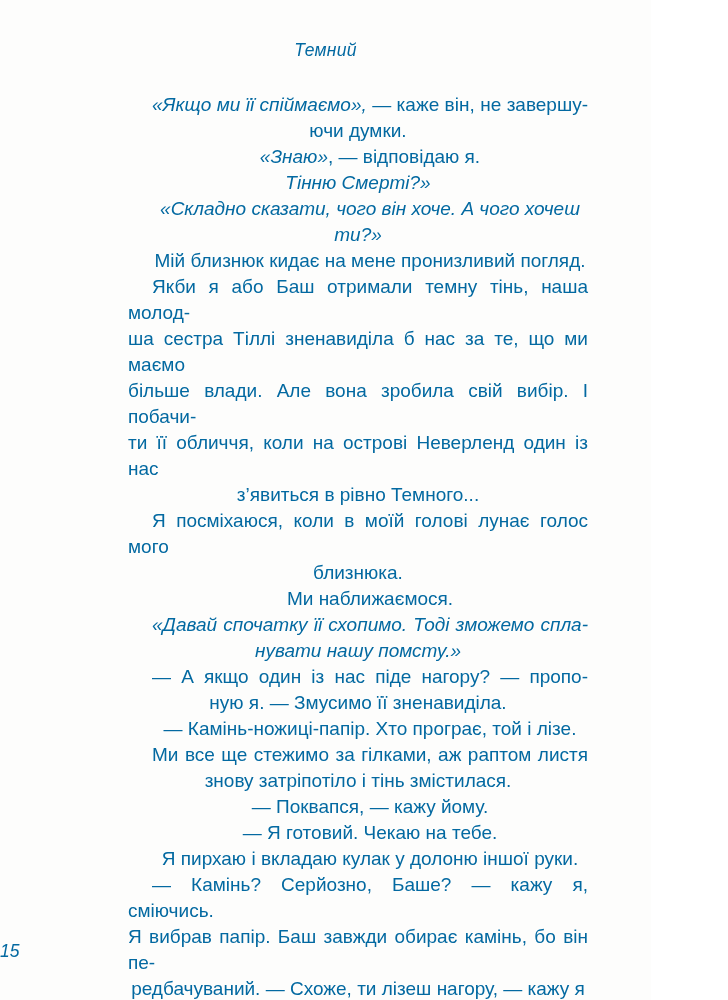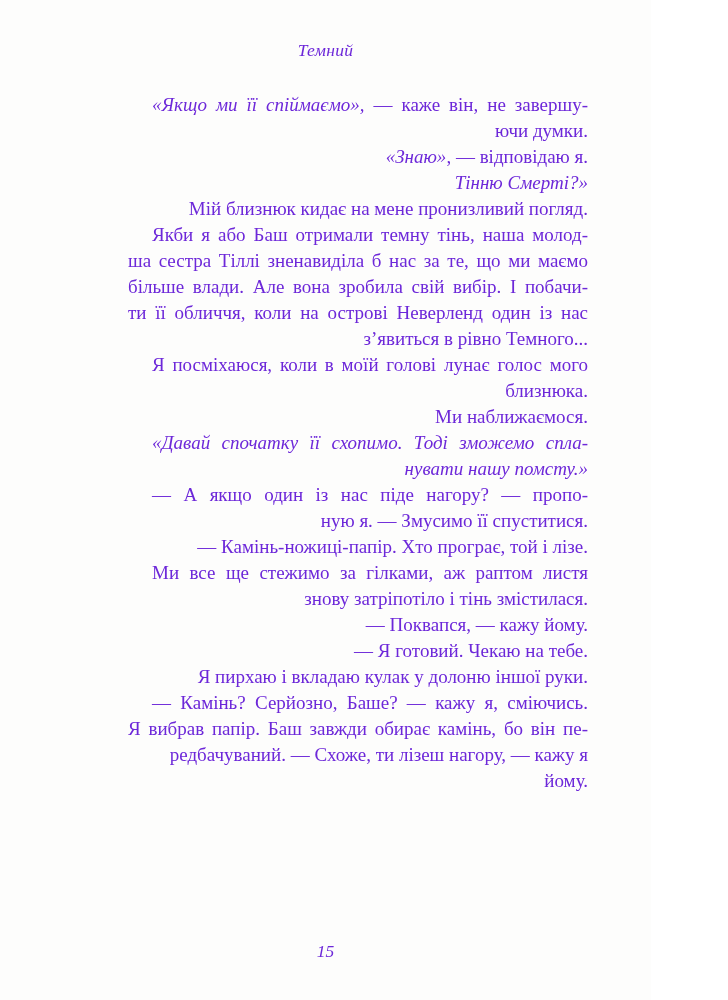--- a/index.html
+++ b/index.html
@@ -1,22 +1,22 @@
 <!DOCTYPE html>
 <html><head>
 <meta charset="utf-8">
 <style>
   html, body { margin: 0; padding: 0; background: #ffffff; }
   .page {
     position: relative;
     width: 651px;
     height: 1000px;
     background: #fdfdfc;
-    color: #6d28d9;
-    font-family: Liberation Serif, serif;
+    color: #0369a1;
+    font-family: Liberation Sans, sans-serif;
     overflow: hidden;
   }
   .running-header {
     position: absolute;
     top: 40px;
     left: 0;
     width: 100%;
     text-align: center;
     font-style: italic;
     font-size: 17.5px;
@@ -24,51 +24,53 @@
   }
   .text-block {
     position: absolute;
     top: 92px;
     left: 128px;
     width: 460px;
     font-size: 19px;
     line-height: 26px;
   }
   .para { margin: 0; }
-  .line { text-align: right; }
+  .line { text-align: center; }
   .line.j { text-align: justify; text-align-last: justify; }
   .line.indent { text-indent: 24px; }
   .it { font-style: italic; }
   .rm { font-style: normal; }
   .page-number {
     position: absolute;
     top: 941px;
     left: 0;
     width: 100%;
-    text-align: center;
     font-style: italic;
     font-size: 17.5px;
   }
 </style>
 </head>
 <body>
 
 <div class="page">
   <div class="running-header">Темний</div>
 
   <div class="text-block">
       <div class="para">
         <div class="line j indent"><span class="it">«Якщо ми її спіймаємо», </span><span class="rm">— каже він, не завершу-</span></div>
         <div class="line"><span class="rm">ючи думки.</span></div>
       </div>
       <div class="para">
         <div class="line indent"><span class="it">«Знаю»</span><span class="rm">, — відповідаю я.</span></div>
       </div>
       <div class="para">
         <div class="line"><span class="it">Тінню Смерті?»</span></div>
+      </div>
+      <div class="para">
+        <div class="line indent"><span class="it">«Складно сказати, чого він хоче. А чого хочеш ти?»</span></div>
       </div>
       <div class="para">
         <div class="line indent"><span class="rm">Мій близнюк кидає на мене пронизливий погляд.</span></div>
       </div>
       <div class="para">
         <div class="line j indent"><span class="rm">Якби я або Баш отримали темну тінь, наша молод-</span></div>
         <div class="line j"><span class="rm">ша сестра Тіллі зненавиділа б нас за те, що ми маємо</span></div>
         <div class="line j"><span class="rm">більше влади. Але вона зробила свій вибір. І побачи-</span></div>
         <div class="line j"><span class="rm">ти її обличчя, коли на острові Неверленд один із нас</span></div>
         <div class="line"><span class="rm">з’явиться в рівно Темного...</span></div>
@@ -79,21 +81,21 @@
       </div>
       <div class="para">
         <div class="line indent"><span class="rm">Ми наближаємося.</span></div>
       </div>
       <div class="para">
         <div class="line j indent"><span class="it">«Давай спочатку її схопимо. Тоді зможемо спла-</span></div>
         <div class="line"><span class="it">нувати нашу помсту.»</span></div>
       </div>
       <div class="para">
         <div class="line j indent"><span class="rm">— А якщо один із нас піде нагору? — пропо-</span></div>
-        <div class="line"><span class="rm">ную я. — Змусимо її спуститися.</span></div>
+        <div class="line"><span class="rm">ную я. — Змусимо її зненавиділа.</span></div>
       </div>
       <div class="para">
         <div class="line indent"><span class="rm">— Камінь-ножиці-папір. Хто програє, той і лізе.</span></div>
       </div>
       <div class="para">
         <div class="line j indent"><span class="rm">Ми все ще стежимо за гілками, аж раптом листя</span></div>
         <div class="line"><span class="rm">знову затріпотіло і тінь змістилася.</span></div>
       </div>
       <div class="para">
         <div class="line indent"><span class="rm">— Поквапся, — кажу йому.</span></div>

